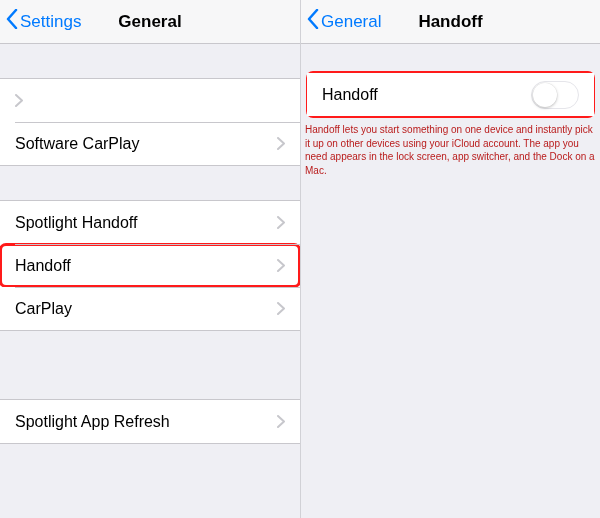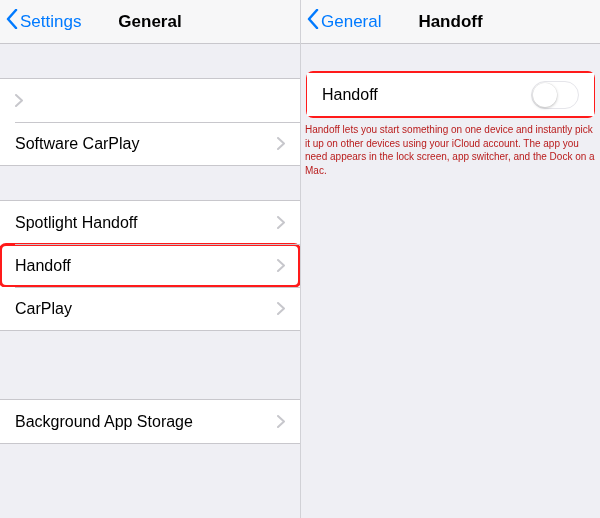--- a/index.html
+++ b/index.html
@@ -185,21 +185,21 @@
               </svg>
             </span>
         </div>
       </div>
       <div class="spacer"></div>
 
       <div class="spacer"></div>
 
       <div class="group">
         <div class="row">
-          <span class="row-label">Background App Storage</span>
+          <span class="row-label">Spotlight App Refresh</span>
           <span class="chev">
               <svg width="8" height="13" viewBox="0 0 8 13">
                 <polyline points="1,1 7,6.5 1,12" fill="none" stroke="#c7c7cc" stroke-width="2" stroke-linecap="round" stroke-linejoin="round"></polyline>
               </svg>
             </span>
         </div>
       </div>
 
     </div>
   </div>

